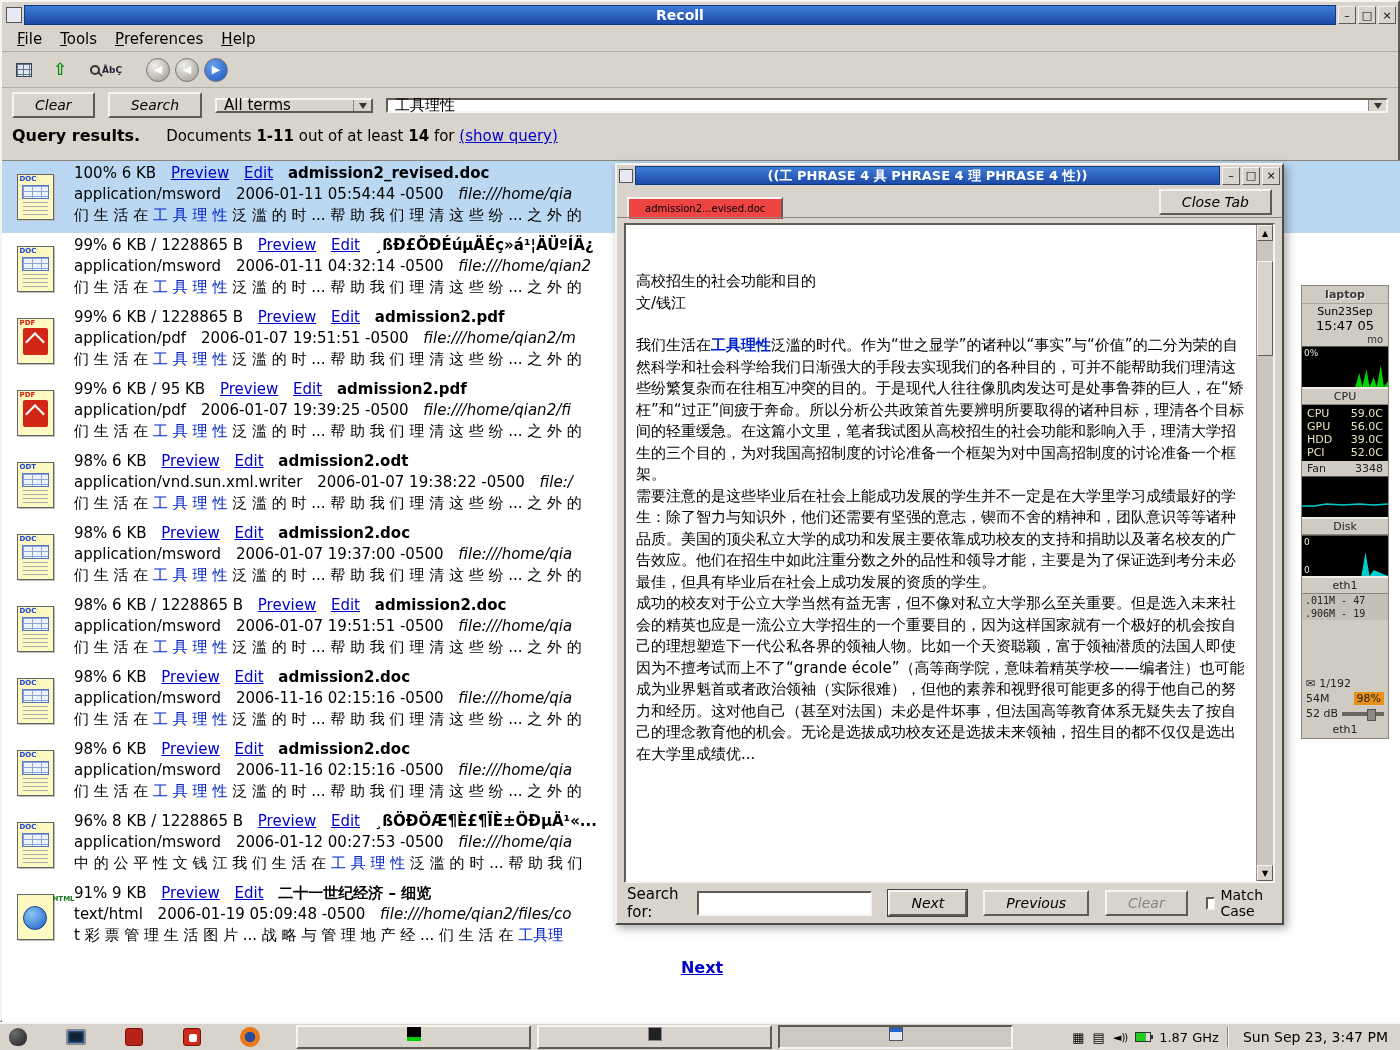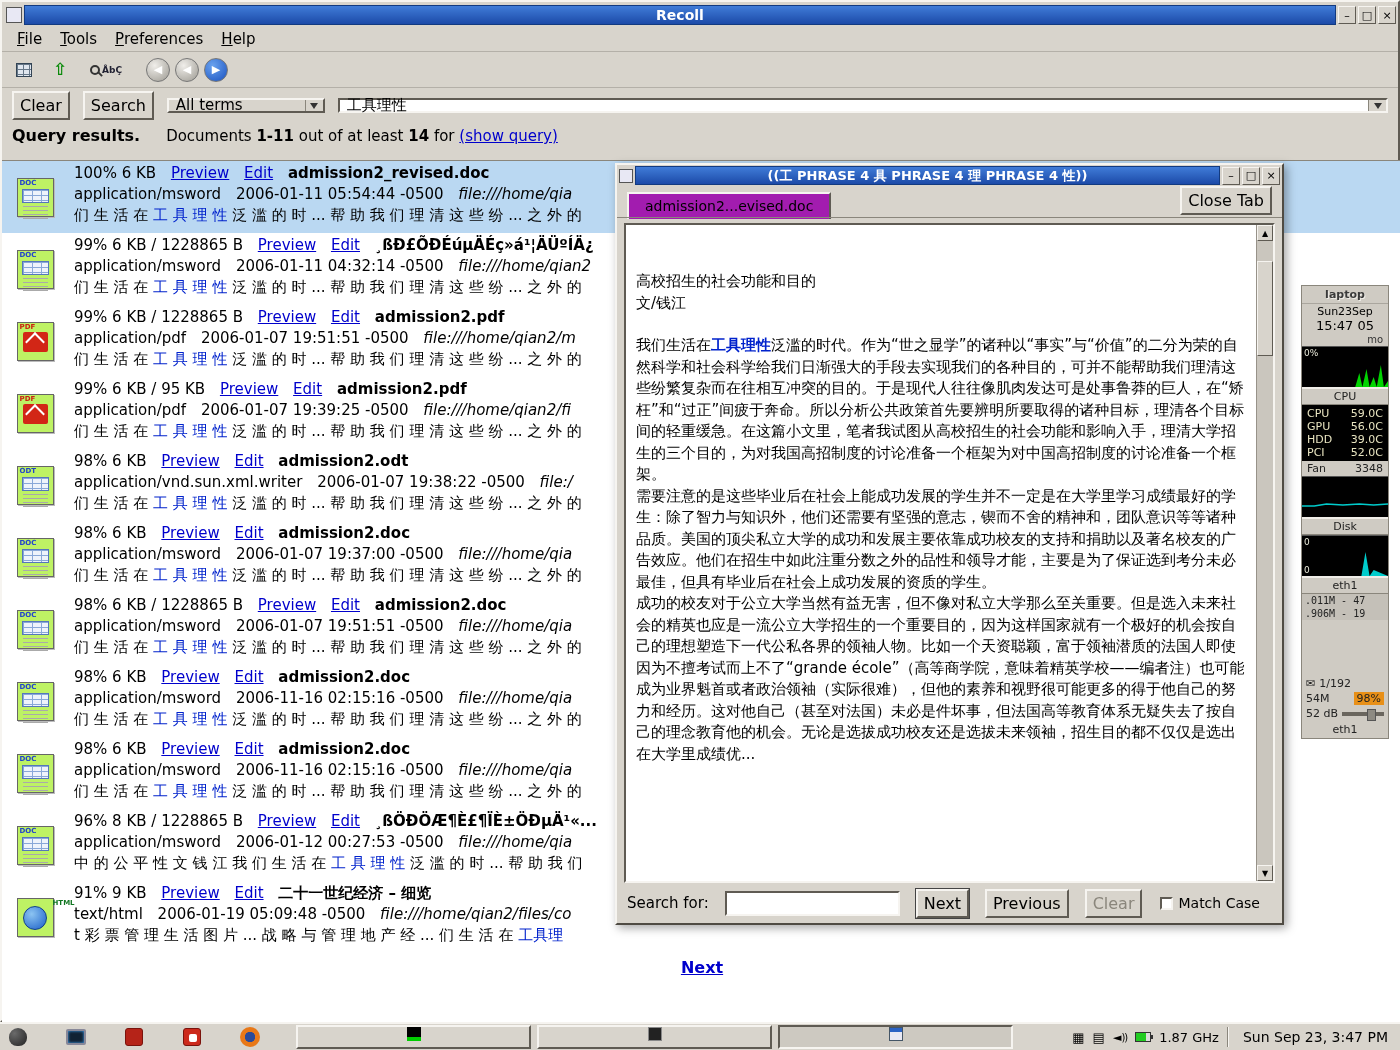--- a/index.html
+++ b/index.html
@@ -1,21 +1,21 @@
 <!DOCTYPE html>
 <html><head>
 <meta charset="utf-8">
 <style>
   *{margin:0;padding:0;box-sizing:border-box;}
   html,body{width:1400px;height:1050px;}
   body{font-family:"DejaVu Sans",sans-serif;font-size:14px;color:#000;background:#d8d4cc;position:relative;overflow:hidden;}
   .screen{position:absolute;inset:0;}
   .link{color:#0000cc;text-decoration:underline;cursor:pointer;}
   b{font-weight:bold;}
-  .btn{display:inline-flex;align-items:center;justify-content:center;background:#d8d4cc;border:2px solid;border-color:#f6f4f0 #5f5b53 #5f5b53 #f6f4f0;font-family:inherit;font-size:16px;padding:3px 6px;cursor:pointer;}
+  .btn{display:inline-flex;align-items:center;justify-content:center;background:#d8d4cc;border:2px solid;border-color:#f6f4f0 #5f5b53 #5f5b53 #f6f4f0;font-family:inherit;font-size:14px;padding:3px 21px;cursor:pointer;font-style:italic;}
   .btn.disabled{color:#8a867c;}
   
   .main-window{position:absolute;left:0;top:0;width:1400px;height:1022px;background:#d8d4cc;border:2px solid;border-color:#f6f4f0 #5f5b53 #5f5b53 #f6f4f0;}
   .titlebar-row{display:flex;align-items:center;height:24px;padding:2px 2px 0 4px;gap:2px;}
   .title-icon{width:16px;height:16px;background:#e8e8f4;border:1px solid #555;flex:0 0 auto;}
   .titlebar{flex:1;height:20px;background:linear-gradient(180deg,#407cd8 0%,#1c4aa8 100%);display:flex;align-items:center;justify-content:center;border:1px solid #123a80;}
   .title-text{color:#fff;font-weight:bold;font-size:14px;}
   .wbtn{width:18px;height:18px;background:#d8d4cc;border:1px solid;border-color:#f6f4f0 #5f5b53 #5f5b53 #f6f4f0;display:inline-flex;align-items:center;justify-content:center;font-size:11px;cursor:pointer;}
   .menubar{display:flex;align-items:center;height:26px;padding:0 6px;border-bottom:1px solid #b4b0a8;}
   .menu-item{padding:3px 9px;font-size:15px;cursor:pointer;}
@@ -44,21 +44,21 @@
   .combo-arrow:before{content:"";border:4px solid transparent;border-top:6px solid #333;margin-top:5px;}
   
   .resheader{display:flex;align-items:baseline;height:30px;padding:4px 10px 0 10px;gap:26px;}
   .rh-title{font-weight:bold;font-size:16px;}
   .rh-text{font-size:15px;}
   
   .results-area{position:absolute;left:0;top:158px;width:1400px;height:864px;background:#fff;border-top:1px solid #8a867c;overflow:hidden;}
   .result{display:flex;height:72px;padding:2px 4px;overflow:hidden;}
   .result.selected{background:#bad8f2;}
   .ricon{width:58px;display:flex;align-items:center;justify-content:center;flex:0 0 auto;}
-  .ficon{width:37px;height:39px;background:#bef264;border:1px solid #666;position:relative;box-shadow:1px 1px 0 #bbb;}
+  .ficon{width:37px;height:46px;background:#fef9c3;border:1px solid #666;position:relative;box-shadow:1px 1px 0 #bbb;}
   .ficon .badge{position:absolute;top:0;left:2px;font-size:7px;font-weight:bold;color:#2244cc;}
   .icon-pdf .badge{color:#cc2211;}
   .icon-html .badge{color:#117722;padding-left:33px;}
   .icon-doc .art,.icon-odt .art{position:absolute;left:4px;right:4px;top:10px;height:14px;border:1px solid #5577bb;background:
     linear-gradient(#89a8d8 1px,transparent 1px) 0 0/100% 5px,
     linear-gradient(90deg,#89a8d8 1px,transparent 1px) 0 0/9px 100%,#eef3fb;}
   .icon-doc .art:after,.icon-odt .art:after{content:"";position:absolute;left:0;right:0;top:16px;height:16px;background:repeating-linear-gradient(#aaa 0 1px,transparent 1px 4px);}
   .icon-pdf .art{position:absolute;left:5px;right:5px;top:9px;bottom:8px;background:#d22616;border-radius:2px;}
   .icon-pdf .art:after{content:"";position:absolute;left:50%;top:50%;width:12px;height:12px;transform:translate(-50%,-50%) rotate(45deg);border:2px solid #fff;border-right:none;border-bottom:none;}
   .icon-html .art{position:absolute;left:50%;top:52%;width:24px;height:24px;transform:translate(-50%,-50%);border-radius:50%;background:radial-gradient(circle at 35% 32%,#8cc4f2,#1a5fc8);border:1px solid #12408a;}
@@ -69,21 +69,21 @@
   .rurl{font-style:italic;}
   .term{color:#0022cc;}
   .pager{text-align:center;margin-top:5px;}
   .pnext{font-weight:bold;font-size:16px;}
   
   .preview{position:absolute;left:615px;top:163px;width:669px;height:762px;background:#d8d4cc;border:2px solid;border-color:#f6f4f0 #4f4b43 #4f4b43 #f6f4f0;display:flex;flex-direction:column;z-index:50;box-shadow:3px 3px 9px rgba(0,0,0,.35);}
   .pv-titlebar{height:21px;display:flex;align-items:center;gap:2px;padding:1px 2px;}
   .pv-blue{flex:1;height:19px;background:linear-gradient(180deg,#407cd8 0%,#1c4aa8 100%);border:1px solid #123a80;display:flex;align-items:center;justify-content:center;color:#fff;font-weight:bold;font-size:13px;white-space:nowrap;overflow:hidden;}
   .pv-ticon{width:14px;height:14px;background:#e8e8f4;border:1px solid #555;flex:0 0 auto;}
   .pv-tabs{height:32px;display:flex;align-items:flex-end;padding:0 10px 0 10px;position:relative;}
-  .tab{background:#a21caf;border:2px solid;border-color:#f6f4f0 #5f5b53 #d8d4cc #f6f4f0;border-bottom:none;padding:4px 16px 5px;font-size:14px;cursor:pointer;position:relative;top:1px;}
+  .tab{background:#ef4444;border:2px solid;border-color:#f6f4f0 #5f5b53 #d8d4cc #f6f4f0;border-bottom:none;padding:4px 16px 5px;font-size:10px;cursor:pointer;position:relative;top:1px;}
   .pv-tabline{position:absolute;left:0;right:0;bottom:0;height:1px;background:#8a867c;}
   .closetab{margin-left:auto;margin-bottom:3px;}
   .pv-main{flex:1;margin:5px 7px 4px;border:2px solid;border-color:#5f5b53 #f6f4f0 #f6f4f0 #5f5b53;background:#fff;position:relative;overflow:hidden;}
   .pv-textwrap{position:absolute;left:0;top:0;right:17px;bottom:0;overflow:hidden;padding:46px 10px 0 10px;font-size:15px;line-height:21.5px;}
   .pv-para.gap{margin-top:21px;}
   .pv-para .hl{color:#0022cc;font-weight:bold;}
   .pv-scroll{position:absolute;top:0;right:0;bottom:0;width:17px;background:#cac6be;border-left:1px solid #979289;display:flex;flex-direction:column;}
   .sc-btn{height:16px;background:#d8d4cc;border:1px solid;border-color:#f6f4f0 #5f5b53 #5f5b53 #f6f4f0;font-size:8px;display:flex;align-items:center;justify-content:center;cursor:pointer;}
   .sc-track{flex:1;position:relative;}
   .sc-thumb{position:absolute;left:0;right:0;top:20px;height:95px;background:#d8d4cc;border:1px solid;border-color:#f6f4f0 #5f5b53 #5f5b53 #f6f4f0;cursor:grab;}

